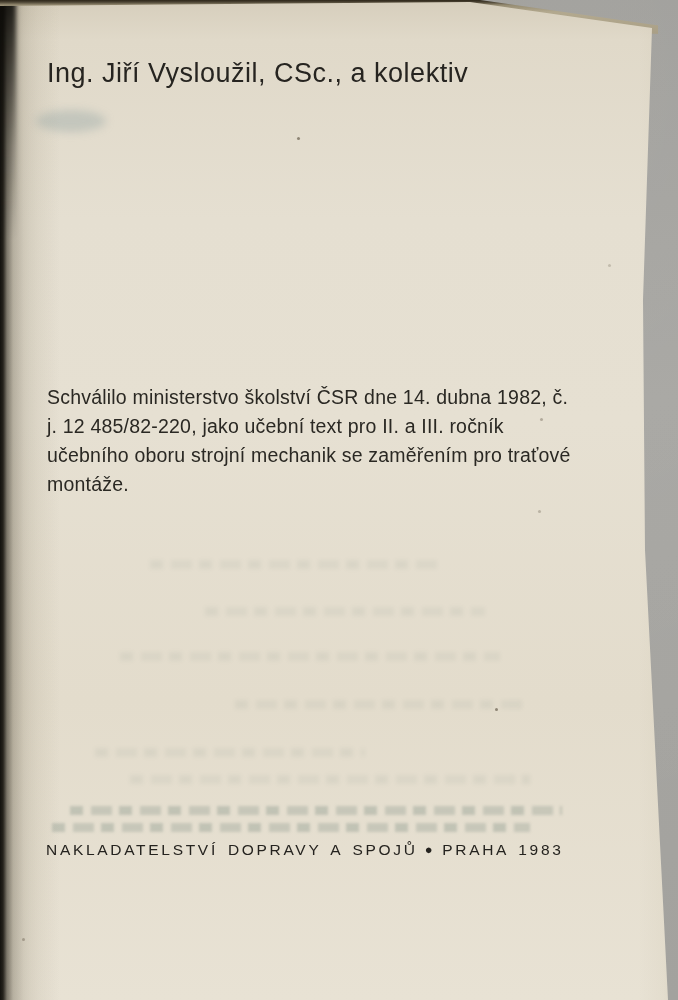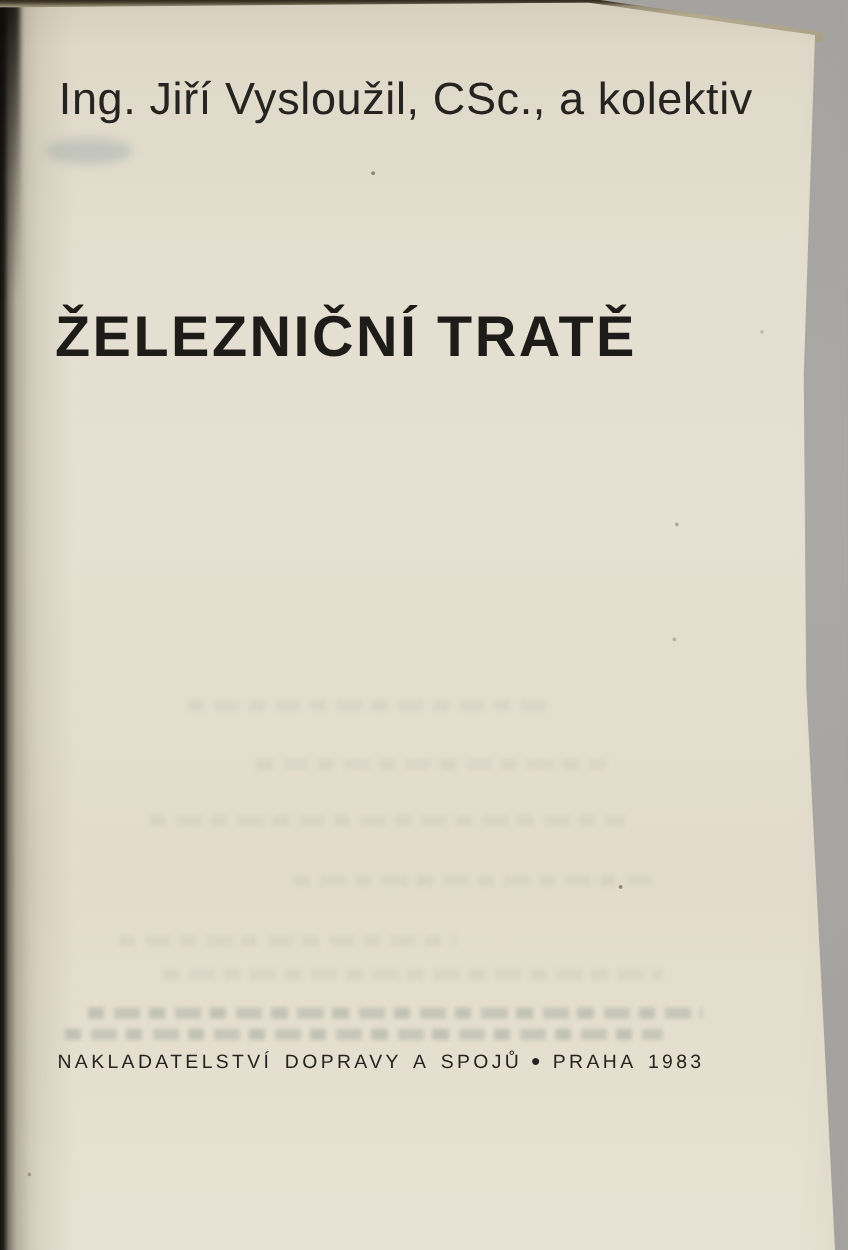--- a/index.html
+++ b/index.html
@@ -52,21 +52,21 @@
     position: absolute;
     top: 0; left: 0;
     width: 16px; height: 240px;
     background: linear-gradient(180deg, rgba(8,7,4,0.85), rgba(8,7,4,0.25) 60%, rgba(8,7,4,0));
     filter: blur(2px);
   }
   .text { color: #23211d; }
   .author-line {
     position: absolute;
     left: 47px; top: 58px;
-    font-size: 36px;
+    font-size: 27px;
     letter-spacing: 0.5px;
     color: #262420;
   }
   .book-title {
     position: absolute;
     left: 44px; top: 242px;
     font-size: 46px;
     font-weight: bold;
     letter-spacing: 2px;
     color: #1e1c18;
@@ -126,22 +126,22 @@
 
   <div class="page">
 
     <div class="gutter-shadow"></div>
     <div class="gutter-top-taper"></div>
 
     <div class="ghost-smudge"></div>
 
     <div class="author-line text">Ing. Jiří Vysloužil, CSc., a kolektiv</div>
 
-    <div class="book-title text">ŽELEZNIČNÍ TRATĚ</div>
 
+    <div class="approval text">Schválilo ministerstvo školství ČSR dne 14. dubna 1982, č. j. 12 485/82-220, jako učební text pro II. a III. ročník učebního oboru strojní mechanik se zaměřením pro traťové montáže.</div>
 
     <div class="ghost-line ghost-faint" style="left:150px; top:560px; width:290px;"></div>
     <div class="ghost-line ghost-faint" style="left:205px; top:607px; width:280px;"></div>
     <div class="ghost-line ghost-faint" style="left:120px; top:652px; width:380px;"></div>
     <div class="ghost-line ghost-faint" style="left:235px; top:700px; width:290px;"></div>
     <div class="ghost-line ghost-faint" style="left:95px;  top:748px; width:270px;"></div>
     <div class="ghost-line ghost-faint" style="left:130px; top:775px; width:400px;"></div>
 
     <div class="ghost-line ghost-strong" style="left:70px; top:806px; width:492px;"></div>
     <div class="ghost-line ghost-strong" style="left:52px; top:823px; width:478px;"></div>

